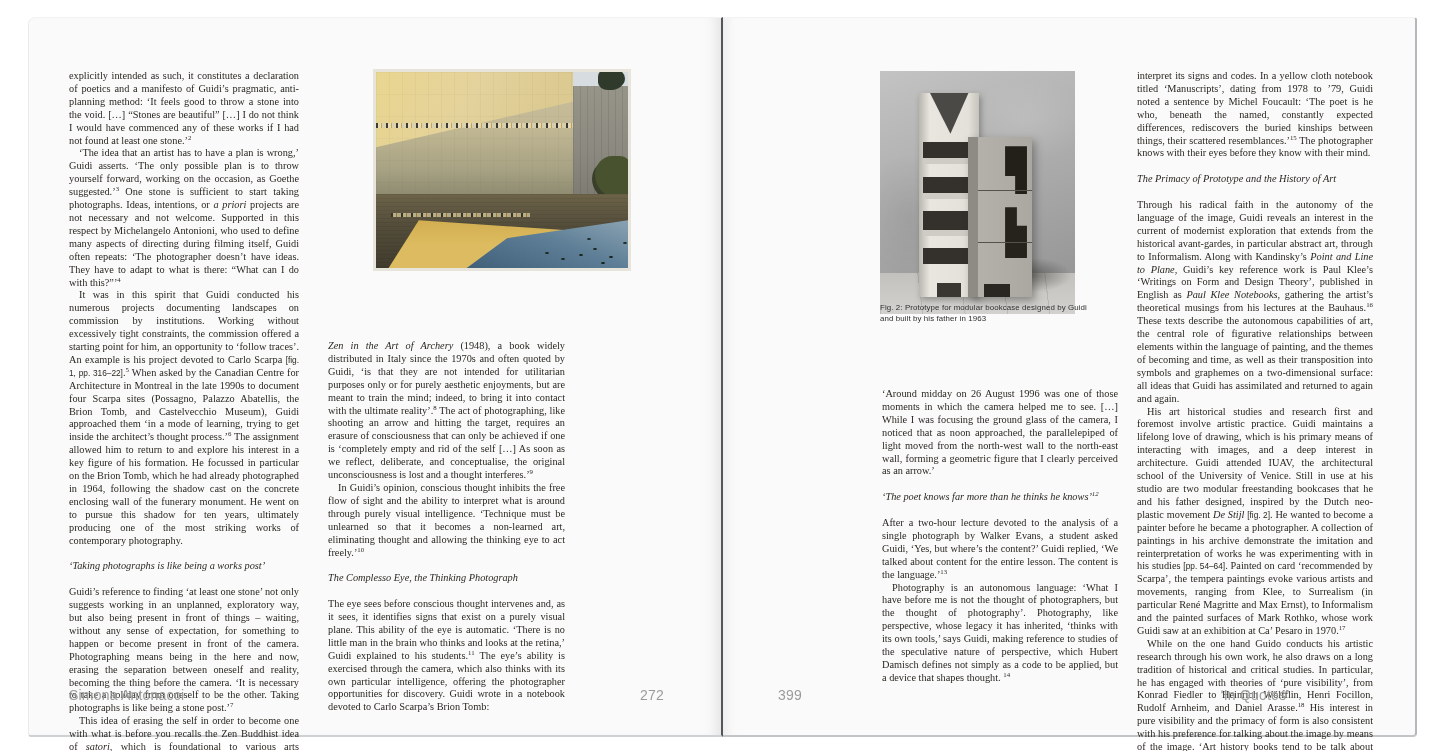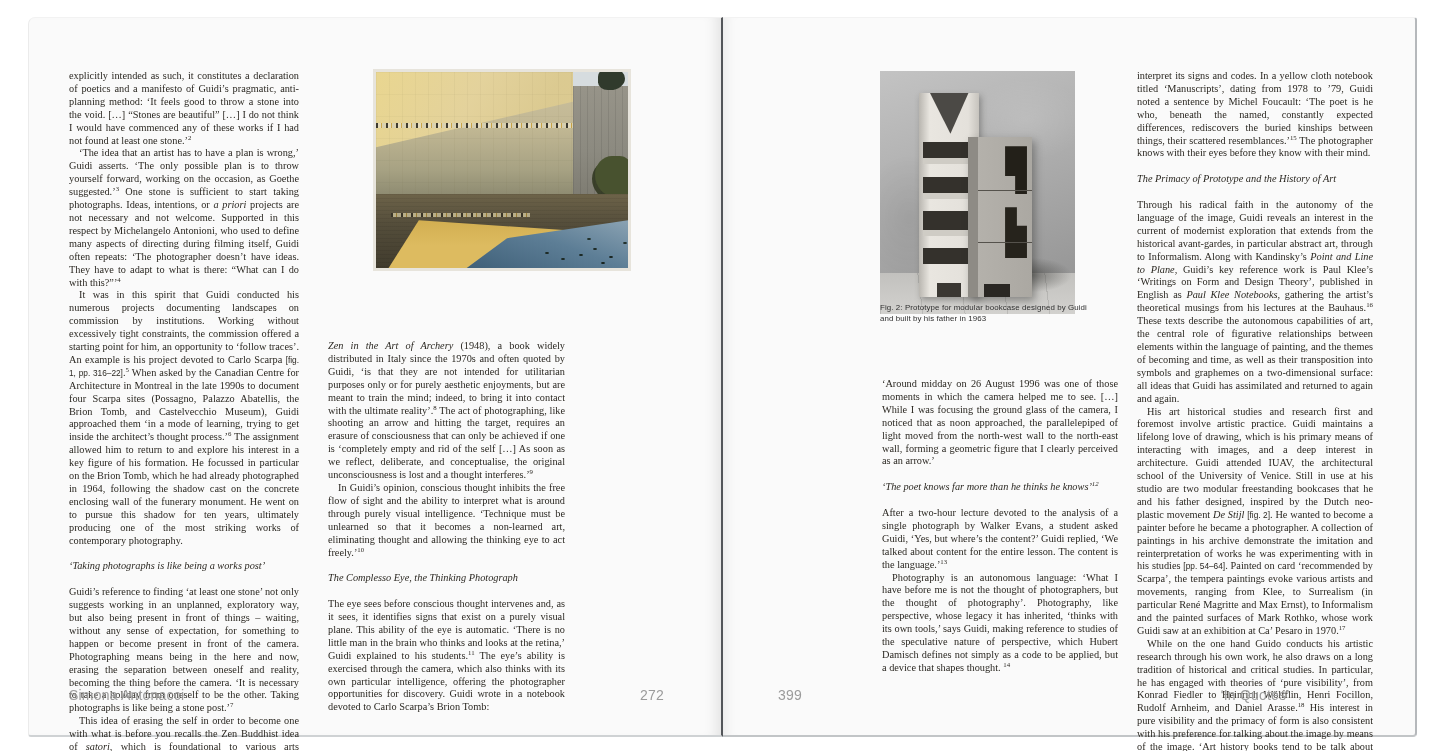--- a/index.html
+++ b/index.html
@@ -170,21 +170,21 @@
       <div class="f2-towerR">
         <div class="cav1"></div>
         <div class="cav2"></div>
         <div class="line1"></div>
         <div class="line2"></div>
         <div class="feet"></div>
       </div>
     </div>
     <div class="caption" style="left:157px;top:285px;width:218px;">Fig. 2: Prototype for modular bookcase designed by Guidi and built by his father in 1963</div>
 
-    <div class="textcol" style="left:159px;top:360px;width:236px;">
+    <div class="textcol" style="left:159px;top:370px;width:236px;">
         <p class="para">‘Around midday on 26 August 1996 was one of those moments in which the camera helped me to see. […] While I was focusing the ground glass of the camera, I noticed that as noon approached, the parallelepiped of light moved from the north-west wall to the north-east wall, forming a geometric figure that I clearly perceived as an arrow.’</p>
         <h3 class="subhead">‘The poet knows far more than he thinks he knows’<sup>12</sup></h3>
         <p class="para">After a two-hour lecture devoted to the analysis of a single photograph by Walker Evans, a student asked Guidi, ‘Yes, but where’s the content?’ Guidi replied, ‘We talked about content for the entire lesson. The content is the language.’<sup>13</sup></p>
         <p class="para ind">Photography is an autonomous language: ‘What I have before me is not the thought of photographers, but the thought of photography’. Photography, like perspective, whose legacy it has inherited, ‘thinks with its own tools,’ says Guidi, making reference to studies of the speculative nature of perspective, which Hubert Damisch defines not simply as a code to be applied, but a device that shapes thought. <sup>14</sup></p>
       </div>
 
     <div class="textcol" style="left:414px;top:52px;width:236px;">
         <p class="para">interpret its signs and codes. In a yellow cloth notebook titled ‘Manuscripts’, dating from 1978 to ’79, Guidi noted a sentence by Michel Foucault: ‘The poet is he who, beneath the named, constantly expected differences, rediscovers the buried kinships between things, their scattered resemblances.’<sup>15</sup> The photographer knows with their eyes before they know with their mind.</p>
         <h3 class="subhead">The Primacy of Prototype and the History of Art</h3>
         <p class="para">Through his radical faith in the autonomy of the language of the image, Guidi reveals an interest in the current of modernist exploration that extends from the historical avant-gardes, in particular abstract art, through to Informalism. Along with Kandinsky’s <i>Point and Line to Plane</i>, Guidi’s key reference work is Paul Klee’s ‘Writings on Form and Design Theory’, published in English as <i>Paul Klee Notebooks</i>, gathering the artist’s theoretical musings from his lectures at the Bauhaus.<sup>16</sup> These texts describe the autonomous capabilities of art, the central role of figurative relationships between elements within the language of painting, and the themes of becoming and time, as well as their transposition into symbols and graphemes on a two-dimensional surface: all ideas that Guidi has assimilated and returned to again and again.</p>

